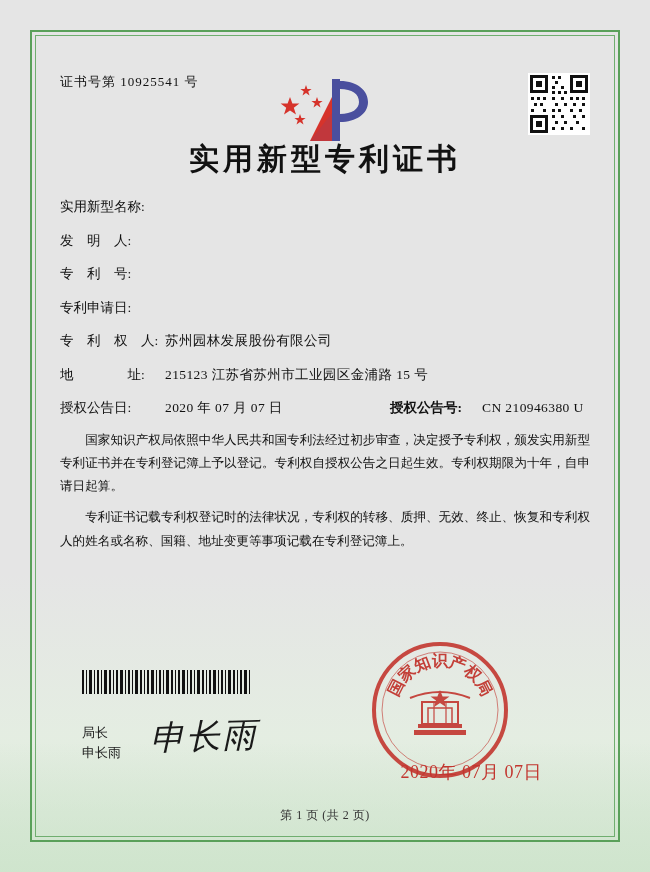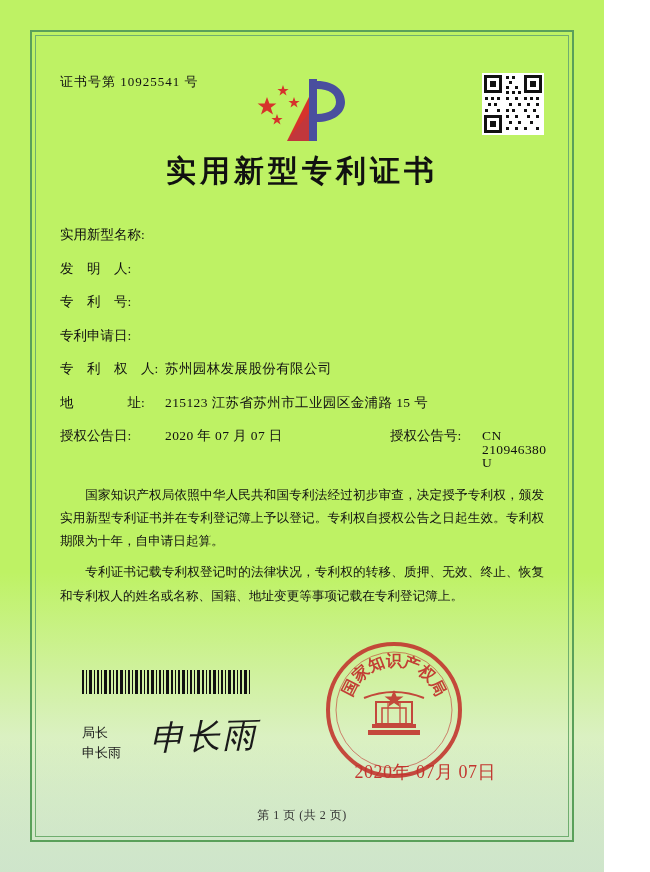--- a/index.html
+++ b/index.html
@@ -9,23 +9,23 @@
   }
   body {
     width: 650px;
     height: 872px;
     font-family: "Liberation Serif", serif;
     color: #1a1a1a;
     overflow: hidden;
   }
   .page {
     position: relative;
-    width: 604px;
+    width: 650px;
     height: 872px;
-    background: #bef264;
+    background: #e5e5e5;
     box-sizing: border-box;
   }
   
   .bg-wash {
     position: absolute;
     left: 0; right: 0; bottom: 0;
     height: 300px;
     background: linear-gradient(to bottom, rgba(255,255,255,0) 0%, rgba(228,240,225,0.75) 55%, rgba(214,232,212,0.9) 100%);
     pointer-events: none;
   }
@@ -80,26 +80,26 @@
     right: 0;
     top: 18px;
     width: 62px;
     height: 62px;
   }
   .title {
     text-align: center;
     font-size: 30px;
     font-weight: bold;
     letter-spacing: 4px;
-    margin-top: 60px;
+    margin-top: 48px;
     color: #111;
     font-family: "Liberation Serif", serif;
   }
   .fields {
-    margin-top: 36px;
+    margin-top: 20px;
     font-size: 13.5px;
     line-height: 1;
     color: #111;
   }
   .field-row {
     display: flex;
     align-items: baseline;
     margin-bottom: 20px;
   }
   .field-label {
@@ -112,21 +112,21 @@
     flex: 1 1 auto;
     letter-spacing: 0.4px;
   }
   .field-row-dual {
     display: flex;
     align-items: baseline;
     margin-bottom: 14px;
   }
   .dual-left { display:flex; width: 330px; flex: 0 0 330px; align-items: center;}
   .dual-right { display:flex; flex: 1 1 auto; align-items: baseline;}
-  .dual-right .field-label { width: 92px; flex: 0 0 92px; }
+  .dual-right .field-label { width: 92px; flex: 0 0 92px; font-weight: bold; }
 
   .para {
     margin-top: 8px;
     font-size: 12.6px;
     line-height: 1.85;
     text-align: justify;
     text-indent: 2em;
     color: #111;
   }
   .barcode {

